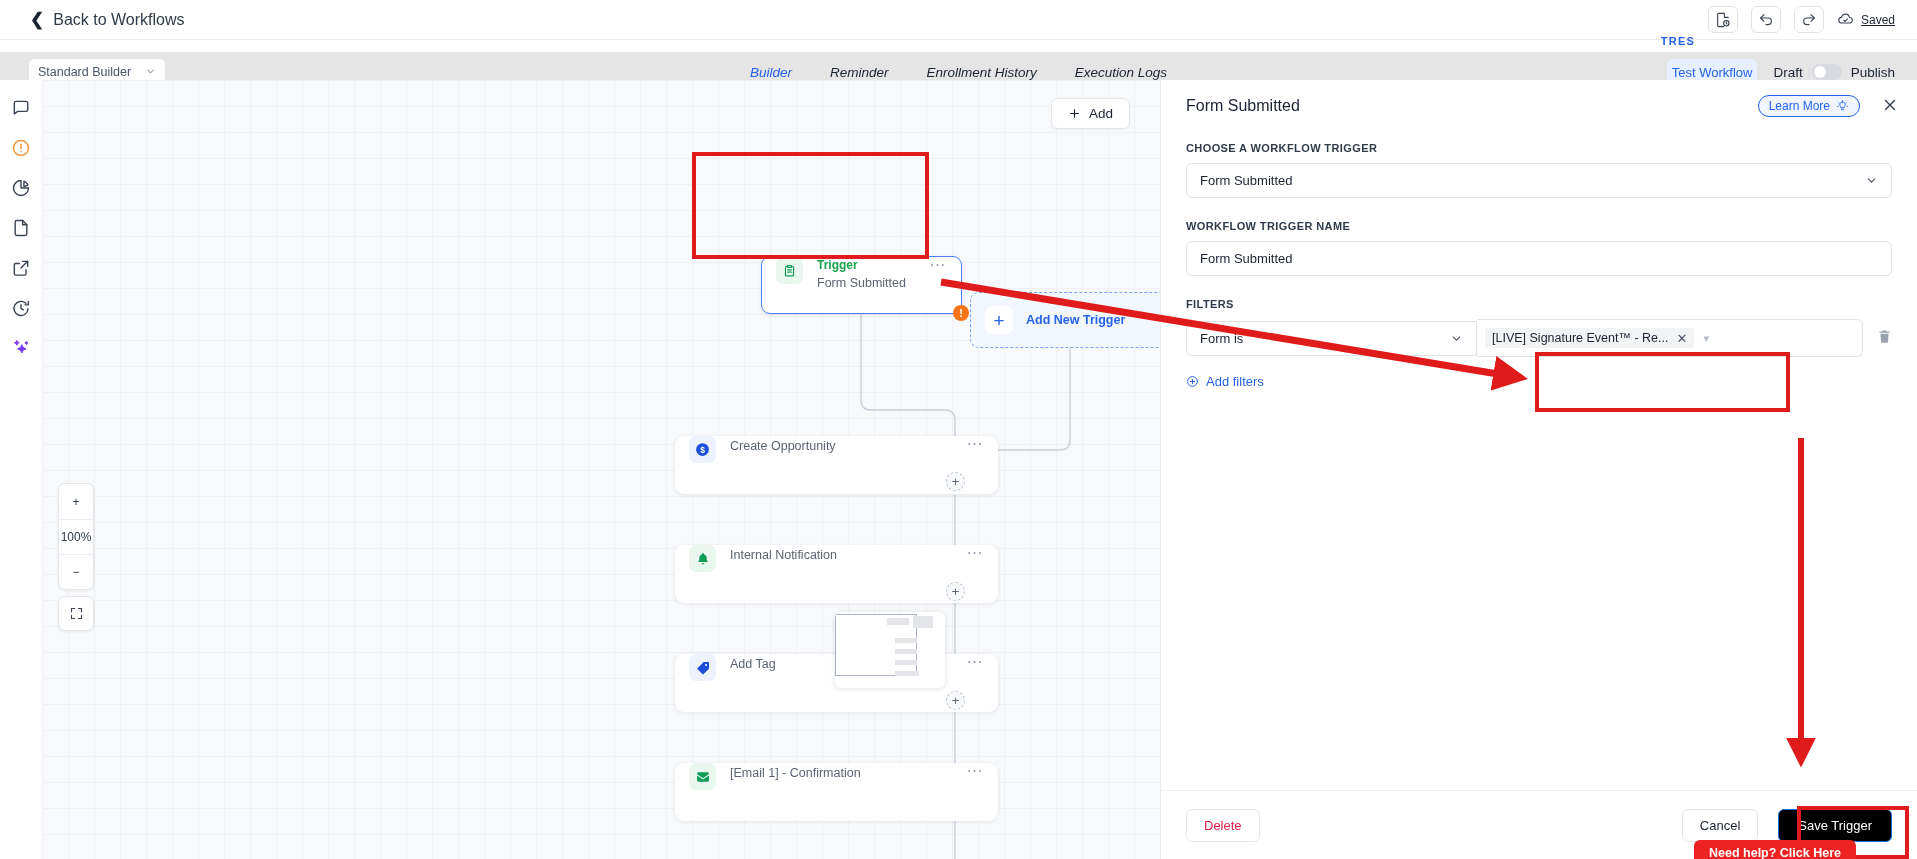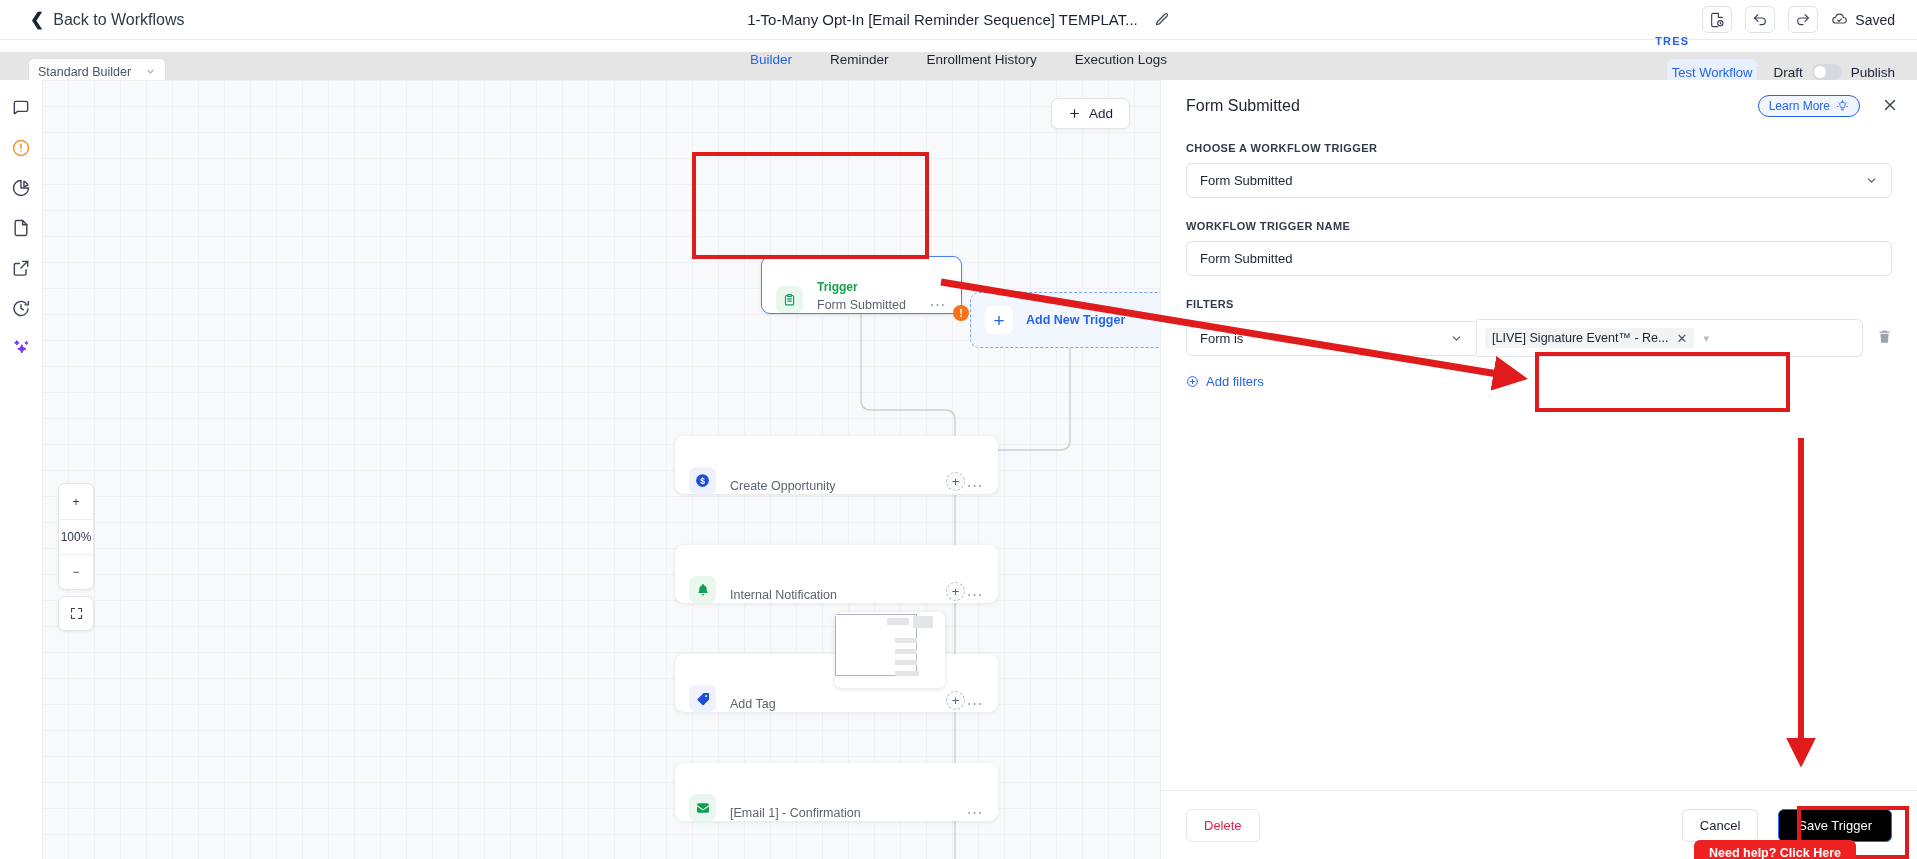--- a/index.html
+++ b/index.html
@@ -31,40 +31,40 @@
   .top-right {
     position: absolute; right: 22px; display: flex; align-items: center; gap: 13px;
   }
   .tres-logo { font-size: 11px; font-weight: 800; color: #2563eb; letter-spacing: 1.2px; margin-top: 43px; }
   .icon-btn {
     width: 30px; height: 27px; border: 1px solid #dfe3e8; border-radius: 6px;
     background: #fff; display: flex; align-items: center; justify-content: center;
     cursor: pointer;
   }
   .saved-wrap { display: flex; align-items: center; gap: 7px; }
-  .saved-text { font-size: 14px; color: #1b2333; }
+  .saved-text { font-size: 12px; color: #1b2333; text-decoration: underline; }
   
   .subbar {
     position: absolute; top: 52px; left: 0; width: 1917px; height: 40px;
     background: #e5e5e5; border-bottom: 1px solid #e8ebef;
   }
   .builder-select {
     position: absolute; left: 28px; top: 6px;
     width: 138px; height: 27px; border: 1px solid #dfe3e8; border-radius: 6px;
     background: #fff; display: flex; align-items: center; padding: 0 9px;
     justify-content: space-between; cursor: pointer;
   }
   .builder-select span { font-size: 12.5px; color: #4a5568; }
   .tabs {
     position: absolute; left: 50%; transform: translateX(-50%);
     top: 0; height: 40px; display: flex; gap: 34px; align-items: stretch;
   }
   .tab {
-    display: flex; align-items: flex-start; font-size: 13.5px; color: #1b2333;
-    cursor: pointer; position: relative; padding: 0 2px;
+    display: flex; align-items: center; font-size: 13.5px; color: #1b2333;
+    cursor: pointer; position: relative; padding: 0 2px; font-style: italic;
   }
   .tab.active { color: #2563eb; }
   .tab.active::after {
     content: ""; position: absolute; left: 0; right: 0; bottom: 0;
     height: 2px; background: #2563eb;
   }
   .sub-right {
     position: absolute; right: 22px; top: 0; height: 40px;
     display: flex; align-items: center; gap: 16px;
   }
@@ -102,21 +102,21 @@
   .add-btn {
     position: absolute; right: 30px; top: 18px;
     background: #fff; border: 1px solid #e2e6ea; border-radius: 7px;
     padding: 7px 16px; display: flex; align-items: center; gap: 8px;
     font-size: 13.5px; color: #1b2333; cursor: pointer;
     box-shadow: 0 1px 2px rgba(0,0,0,.05);
   }
   .node {
     position: absolute; background: #fff; border-radius: 9px;
     box-shadow: 0 1px 4px rgba(16,24,40,.09);
-    display: flex; align-items: flex-end; padding: 0 14px;
+    display: flex; align-items: flex-start; padding: 0 14px;
     cursor: pointer;
   }
   .node-ico {
     width: 27px; height: 27px; border-radius: 7px;
     display: flex; align-items: center; justify-content: center; flex: none;
   }
   .node-txt { margin-left: 14px; flex: 1; }
   .node-title { font-size: 12.5px; color: #5b6472; }
   .node-sub { font-size: 12.5px; color: #5b6472; }
   .node-kicker { font-size: 12px; color: #16a34a; font-weight: 600; line-height: 1.35; }
@@ -251,28 +251,20 @@
     justify-content: center; cursor: pointer;
   }
 </style>
 </head>
 <body>
 
 <div class="topbar">
   <div class="back-link">
     <span class="back-chev">❮</span>
     <span>Back to Workflows</span>
-  </div>
-  <div class="title-wrap">
-    <span class="wf-title">1-To-Many Opt-In [Email Reminder Sequence] TEMPLAT...</span>
-    <span class="pencil">
-      <svg width="16" height="16" viewBox="0 0 24 24" fill="none" stroke="#3b4454" stroke-width="1.7" stroke-linecap="round" stroke-linejoin="round">
-          <path d="M17 3a2.1 2.1 0 0 1 3 3L8 18l-4 1 1-4Z"></path>
-        </svg>
-    </span>
   </div>
   <div class="top-right">
     <span class="tres-logo">TRES</span>
     <span class="icon-btn">
       <svg width="16" height="16" viewBox="0 0 24 24" fill="none" stroke="#3b4454" stroke-width="1.7" stroke-linecap="round" stroke-linejoin="round">
           <path d="M14 2H6a2 2 0 0 0-2 2v16a2 2 0 0 0 2 2h7"></path>
           <path d="M14 2v6h6"></path>
           <circle cx="17" cy="17" r="4"></circle>
           <path d="M17 15.5V17l1 1"></path>
         </svg>

